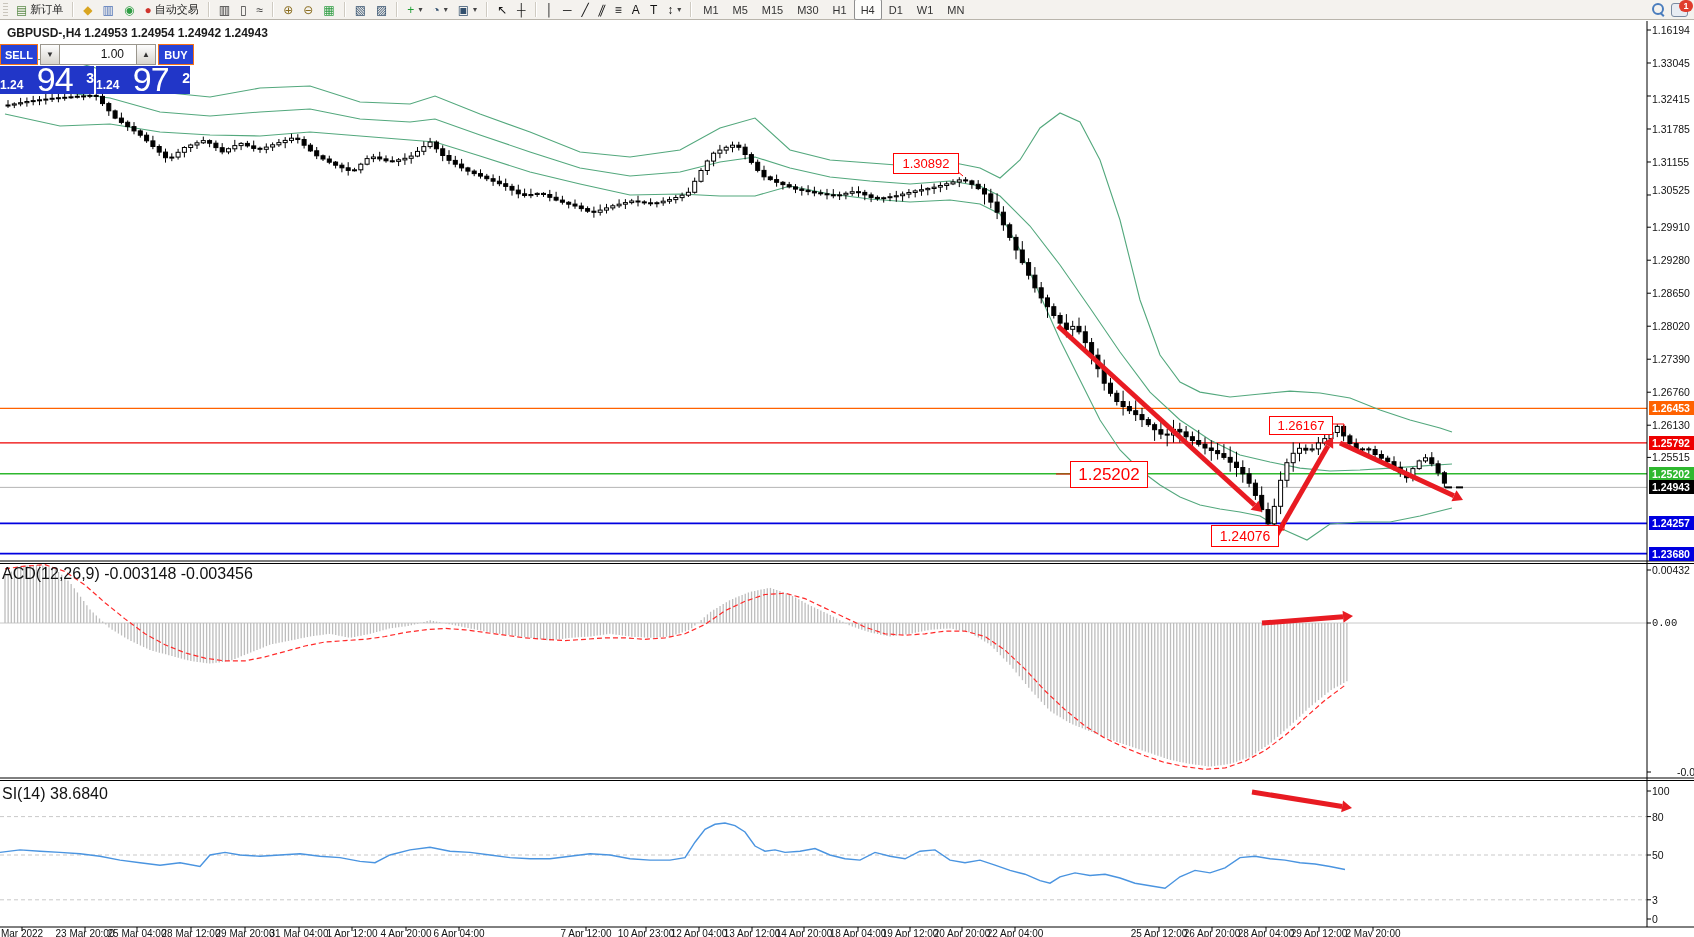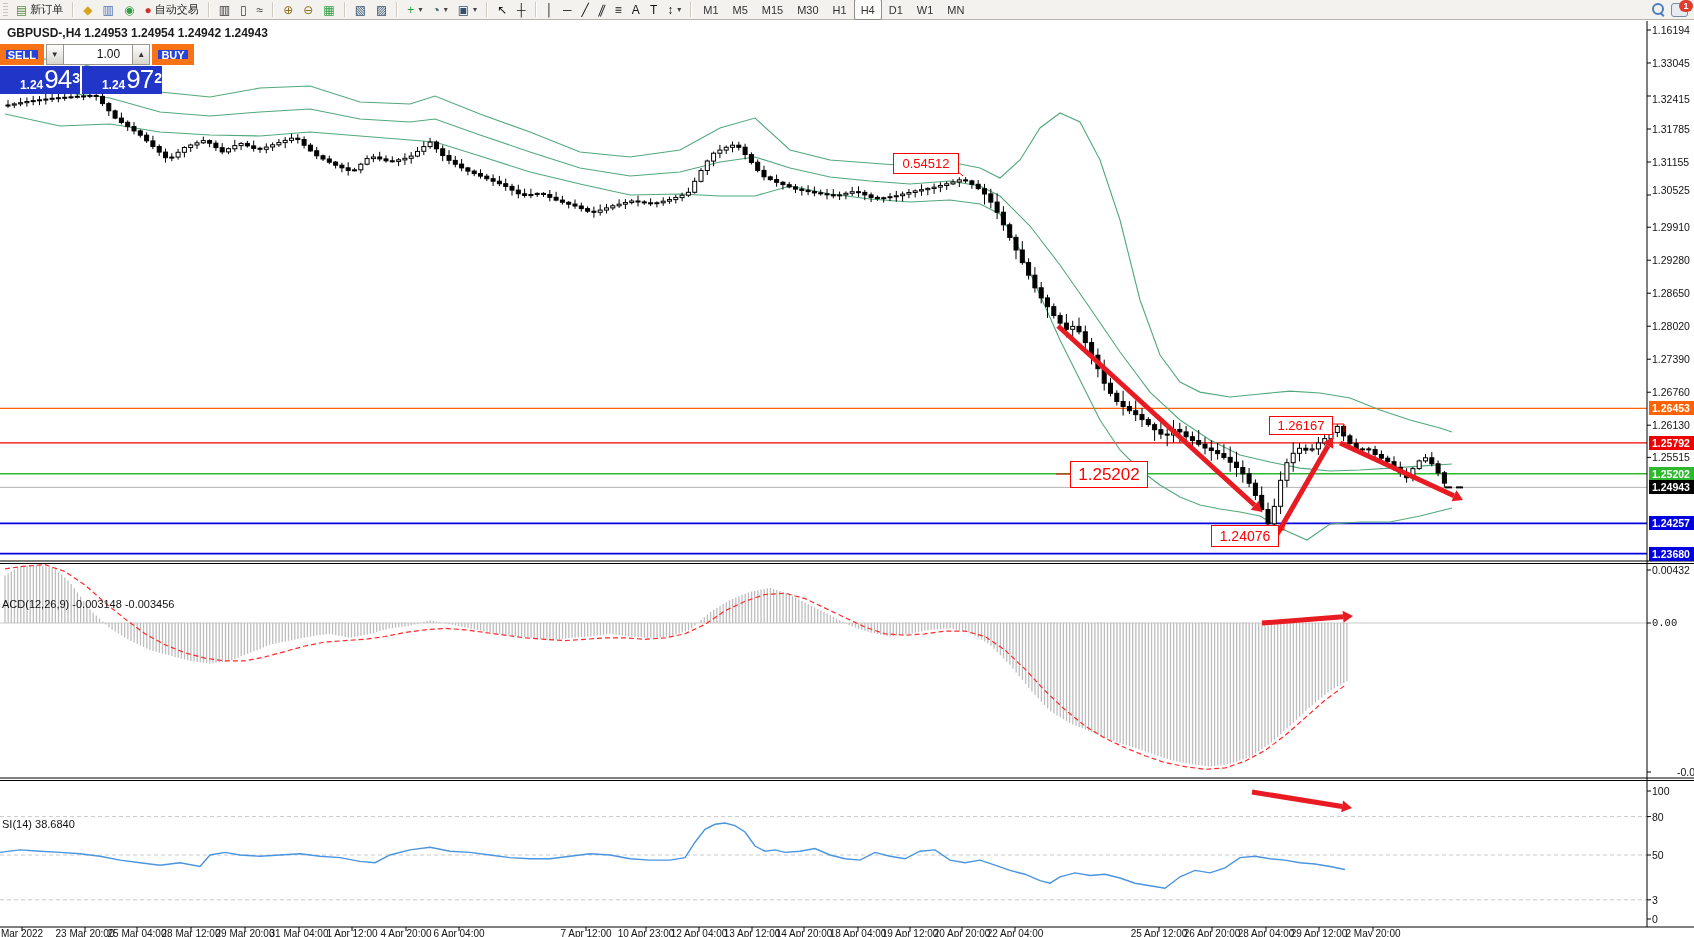--- a/index.html
+++ b/index.html
@@ -25,40 +25,40 @@
   .bubble{position:relative;width:15px;height:12px;border:1px solid #7a8aa0;border-radius:3px;background:#e8ecf2;}
   .badge{position:absolute;right:-6px;top:-4px;min-width:12px;height:12px;border-radius:7px;background:#e03c2d;
          color:#fff;font-size:9px;font-weight:bold;text-align:center;line-height:12px;padding:0 1px;}
   
   #chart-svg{position:absolute;left:0;top:0;z-index:1;}
   #labels{position:absolute;left:0;top:0;width:1694px;height:937px;z-index:3;pointer-events:none;}
   .ptick{position:absolute;left:1652px;font-size:10.5px;color:#111;height:12px;line-height:12px;}
   .ptag{position:absolute;left:1649px;width:45px;height:14px;line-height:14px;color:#fff;font-size:10.5px;
         padding-left:3px;font-weight:bold;}
   .ttick{position:absolute;top:929px;font-size:10px;color:#111;line-height:10px;white-space:nowrap;transform:translateX(-50%);}
-  .ilabel{position:absolute;font-size:11px;color:#111;white-space:nowrap;margin-top:33px;}
+  .ilabel{position:absolute;font-size:16px;color:#111;white-space:nowrap;}
   .ann{position:absolute;border:1px solid #ff0000;background:#fff;color:#ff0000;text-align:center;
        font-family:"Liberation Sans",sans-serif;z-index:4;}
   #chart-title{position:absolute;left:7px;top:26px;font-size:12px;font-weight:bold;color:#1b1b1b;z-index:5;}
   
   #trade-panel{position:absolute;left:0px;top:44px;width:194px;z-index:6;font-family:"Liberation Sans",sans-serif;}
   #tp-row1{display:flex;height:21px;}
   .tp-btn{background:#2742d6;color:#fff;font-weight:bold;font-size:11px;display:flex;align-items:center;
-          justify-content:center;border:6px solid #f97316;}
+          justify-content:center;border:1px solid #f97316;}
   #tp-sell{width:38px;}  #tp-buy{width:36px;margin-left:2px;}
   .spin{width:19px;background:linear-gradient(#fdfdfd,#d8d5ce);border:1px solid #9a968d;color:#333;
         font-size:8px;display:flex;align-items:center;justify-content:center;}
   #tp-vol{width:68px;border:1px solid #9a968d;border-left:none;border-right:none;background:#fff;
           font-size:12px;color:#111;text-align:right;padding-right:12px;line-height:19px;}
   #tp-row2{display:flex;margin-top:1px;height:28px;}
-  .tp-price{background:#2136c8;color:#fff;width:80px;display:flex;align-items:flex-end;justify-content:flex-end;
+  .tp-price{background:#2136c8;color:#fff;width:94px;display:flex;align-items:flex-end;justify-content:space-between;
             padding-bottom:2px;}
   .tp-price.second{margin-left:2px;}
   .pp-small{font-size:12px;font-weight:bold;line-height:14px;}
-  .pp-big{font-size:26px;line-height:26px;letter-spacing:-1px;margin:0 1px;}
+  .pp-big{font-size:34px;line-height:26px;letter-spacing:-1px;margin:0 1px;}
   .pp-sup{font-size:14px;font-weight:bold;line-height:24px;align-self:flex-start;}
 </style>
 </head>
 <body>
 
 <div id="app">
   <div id="toolbar">
       <div class="grip"></div>
       <div class="tb-item">
         <span class="glyph" style="color: rgb(91, 140, 74);">▤</span>
@@ -1217,18 +1217,18 @@
       <div class="ttick" style="left: 804px;">14 Apr 20:00</div>
       <div class="ttick" style="left: 858px;">18 Apr 04:00</div>
       <div class="ttick" style="left: 910px;">19 Apr 12:00</div>
       <div class="ttick" style="left: 962px;">20 Apr 20:00</div>
       <div class="ttick" style="left: 1015px;">22 Apr 04:00</div>
       <div class="ttick" style="left: 1159px;">25 Apr 12:00</div>
       <div class="ttick" style="left: 1212px;">26 Apr 20:00</div>
       <div class="ttick" style="left: 1266px;">28 Apr 04:00</div>
       <div class="ttick" style="left: 1319px;">29 Apr 12:00</div>
       <div class="ttick" style="left: 1373px;">2 May 20:00</div>
-      <div class="ann" style="left: 893px; top: 153px; width: 64px; height: 19px; font-size: 13px; line-height: 19px;">0.54512</div>
+      <div class="ann" style="left: 893px; top: 153px; width: 64px; height: 19px; font-size: 13px; line-height: 19px;">1.30892</div>
       <div class="ann" style="left: 1269px; top: 416px; width: 62px; height: 17px; font-size: 13px; line-height: 17px;">1.26167</div>
       <div class="ann" style="left: 1070px; top: 461px; width: 76px; height: 25px; font-size: 17px; line-height: 25px;">1.25202</div>
       <div class="ann" style="left: 1211px; top: 525px; width: 66px; height: 20px; font-size: 14px; line-height: 20px;">1.24076</div>
     </div>
 </div>
 
 </body></html>

